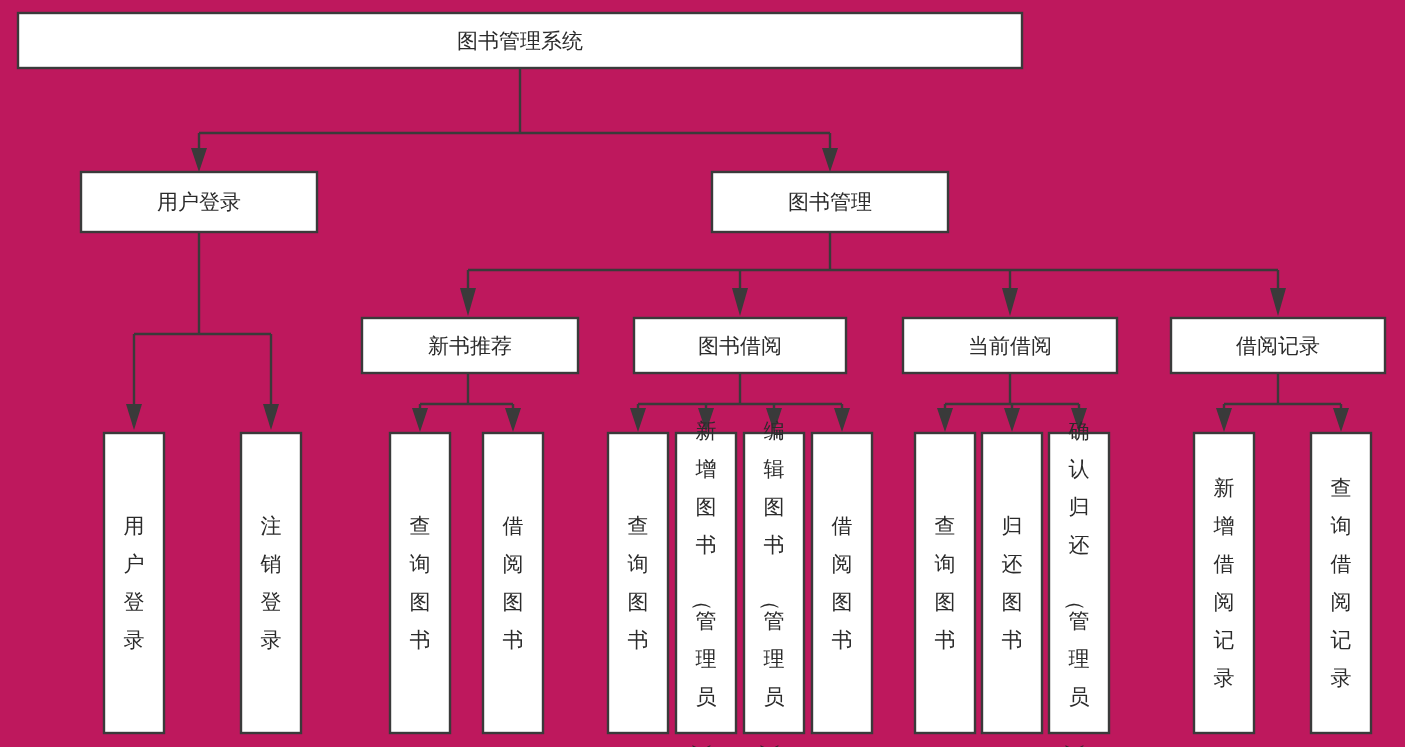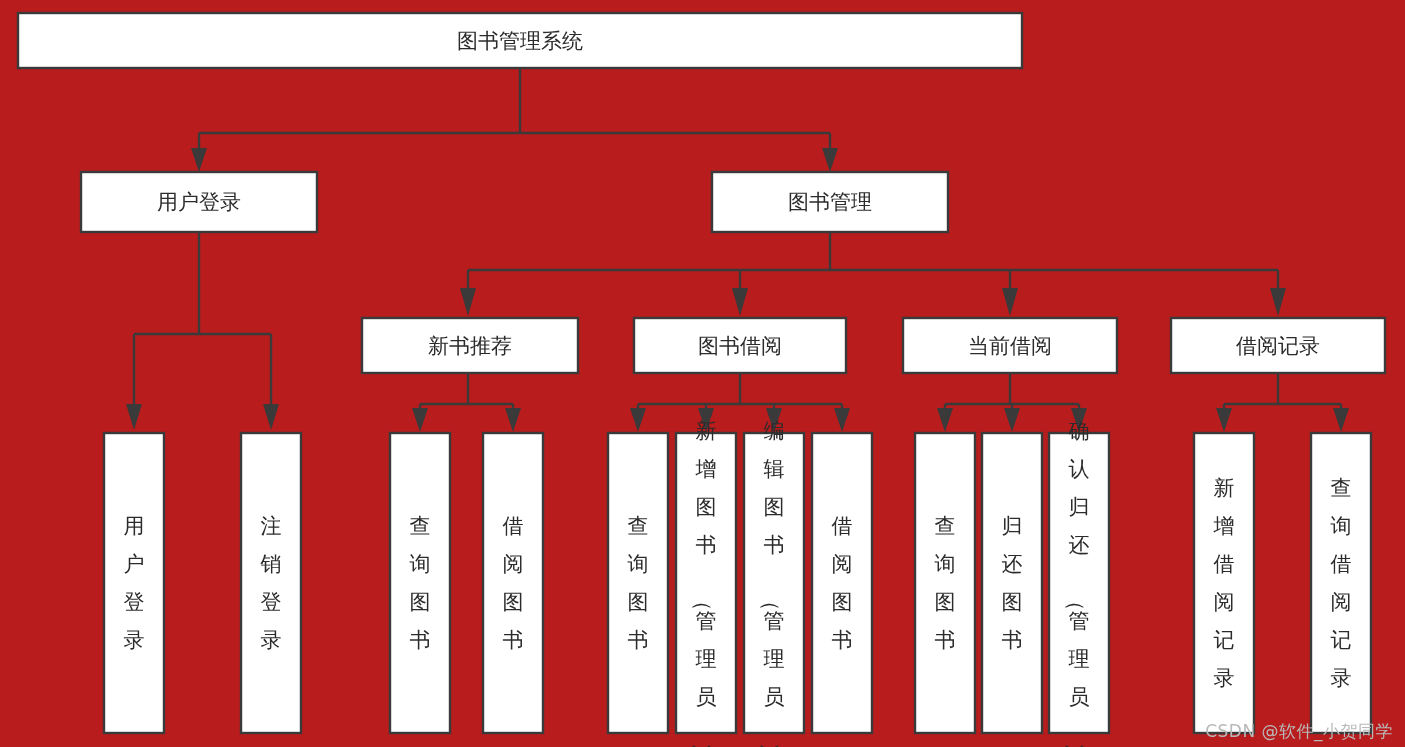--- a/index.html
+++ b/index.html
@@ -11,21 +11,21 @@
   body {
     width: 1405px;
     height: 747px;
     font-family: "DejaVu Sans", "Liberation Sans", sans-serif;
     overflow: hidden;
   }
   #diagram-root {
     position: relative;
     width: 1405px;
     height: 747px;
-    background: #b91c1c;
+    background: #be185d;
   }
   svg#diagram-svg {
     position: absolute;
     top: 0;
     left: 0;
     width: 1405px;
     height: 747px;
     display: block;
   }
   .node-rect {
@@ -235,15 +235,14 @@
       <rect class="node-rect" x="1194" y="433" width="60" height="300"></rect>
       <text class="node-label-v"><tspan x="1224" y="495">新</tspan><tspan x="1224" y="533">增</tspan><tspan x="1224" y="571">借</tspan><tspan x="1224" y="609">阅</tspan><tspan x="1224" y="647">记</tspan><tspan x="1224" y="685">录</tspan></text>
     </g>
     <g>
       <rect class="node-rect" x="1311" y="433" width="60" height="300"></rect>
       <text class="node-label-v"><tspan x="1341" y="495">查</tspan><tspan x="1341" y="533">询</tspan><tspan x="1341" y="571">借</tspan><tspan x="1341" y="609">阅</tspan><tspan x="1341" y="647">记</tspan><tspan x="1341" y="685">录</tspan></text>
     </g>
 
   </svg>
 
-  <div class="watermark">CSDN @软件_小贺同学</div>
 
 </div>
 
 </body></html>

